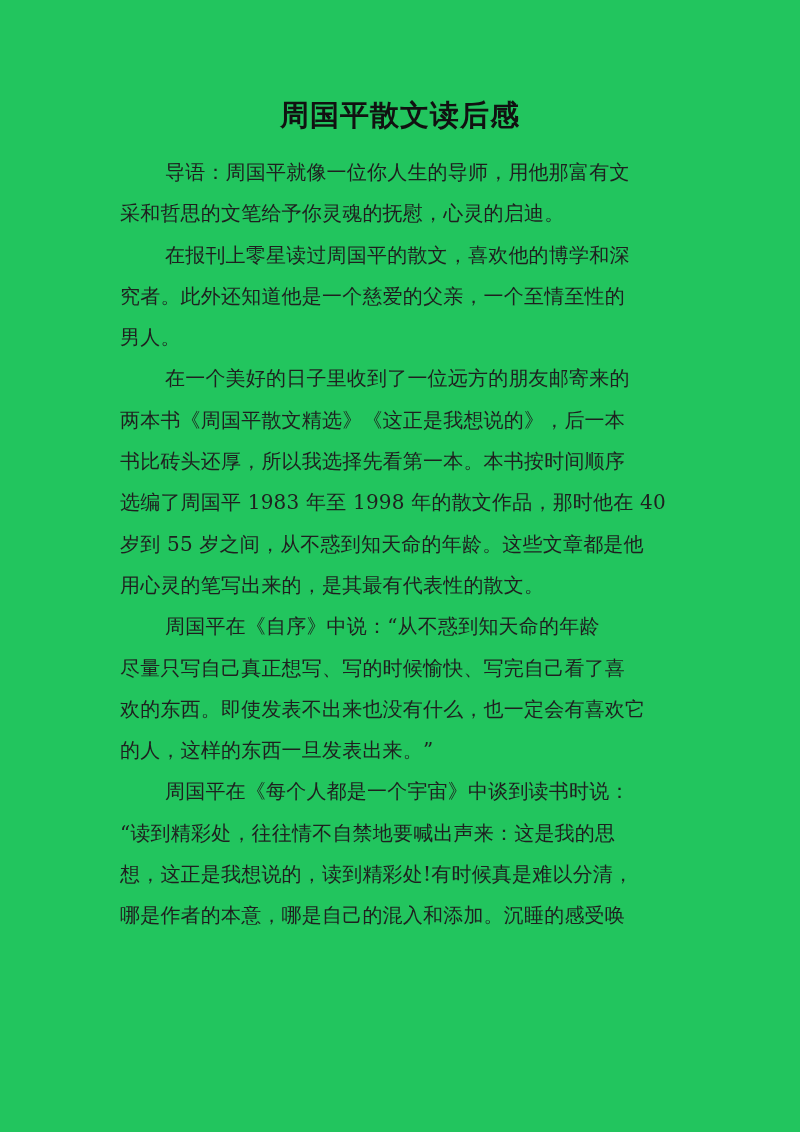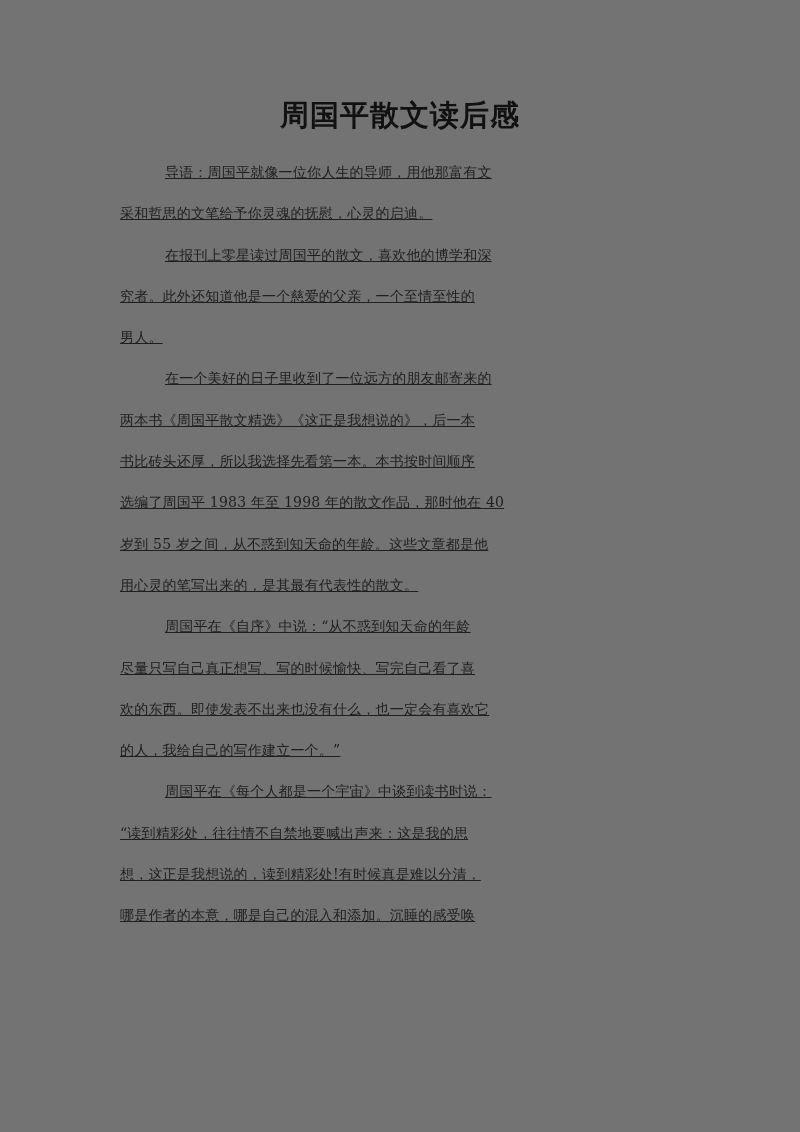--- a/index.html
+++ b/index.html
@@ -13,21 +13,21 @@
       position: relative;
       overflow: hidden;
       font-family: "DejaVu Serif", "Liberation Serif", serif;
       color: #1a1a1a;
     }
     .page {
       position: absolute;
       left: 0; top: 0;
       width: 800px;
       height: 1132px;
-      background: #737373;
+      background: #22c55e;
     }
     .title {
       position: absolute;
       top: 96px;
       left: 0;
       width: 800px;
       text-align: center;
       font-family: "DejaVu Sans", "Liberation Sans", sans-serif;
       font-size: 29px;
       font-weight: bold;
@@ -36,27 +36,26 @@
       margin: 0;
     }
     .body-text {
       position: absolute;
       top: 152px;
       left: 120px;
       width: 560px;
     }
     .para {
       margin: 0;
-      font-size: 14px;
+      font-size: 20px;
       line-height: 41.3px;
       text-indent: 45px;
       text-align: justify;
       letter-spacing: 0.2px;
       color: #1f1f1f;
-      text-decoration: underline;
     }
     .line {
       display: block;
       white-space: nowrap;
     }
     .line.first {
       padding-left: 45px;
     }
     .para { text-indent: 0; }
   </style>
@@ -81,21 +80,21 @@
       <span class="line">两本书《周国平散文精选》《这正是我想说的》，后一本</span>
       <span class="line">书比砖头还厚，所以我选择先看第一本。本书按时间顺序</span>
       <span class="line">选编了周国平 1983 年至 1998 年的散文作品，那时他在 40</span>
       <span class="line">岁到 55 岁之间，从不惑到知天命的年龄。这些文章都是他</span>
       <span class="line">用心灵的笔写出来的，是其最有代表性的散文。</span>
     </p>
     <p class="para">
       <span class="line first">周国平在《自序》中说：“从不惑到知天命的年龄</span>
       <span class="line">尽量只写自己真正想写、写的时候愉快、写完自己看了喜</span>
       <span class="line">欢的东西。即使发表不出来也没有什么，也一定会有喜欢它</span>
-      <span class="line">的人，我给自己的写作建立一个。”</span>
+      <span class="line">的人，这样的东西一旦发表出来。”</span>
     </p>
     <p class="para">
       <span class="line first">周国平在《每个人都是一个宇宙》中谈到读书时说：</span>
       <span class="line">“读到精彩处，往往情不自禁地要喊出声来：这是我的思</span>
       <span class="line">想，这正是我想说的，读到精彩处!有时候真是难以分清，</span>
       <span class="line">哪是作者的本意，哪是自己的混入和添加。沉睡的感受唤</span>
     </p>
   </div>
 </div>
 

